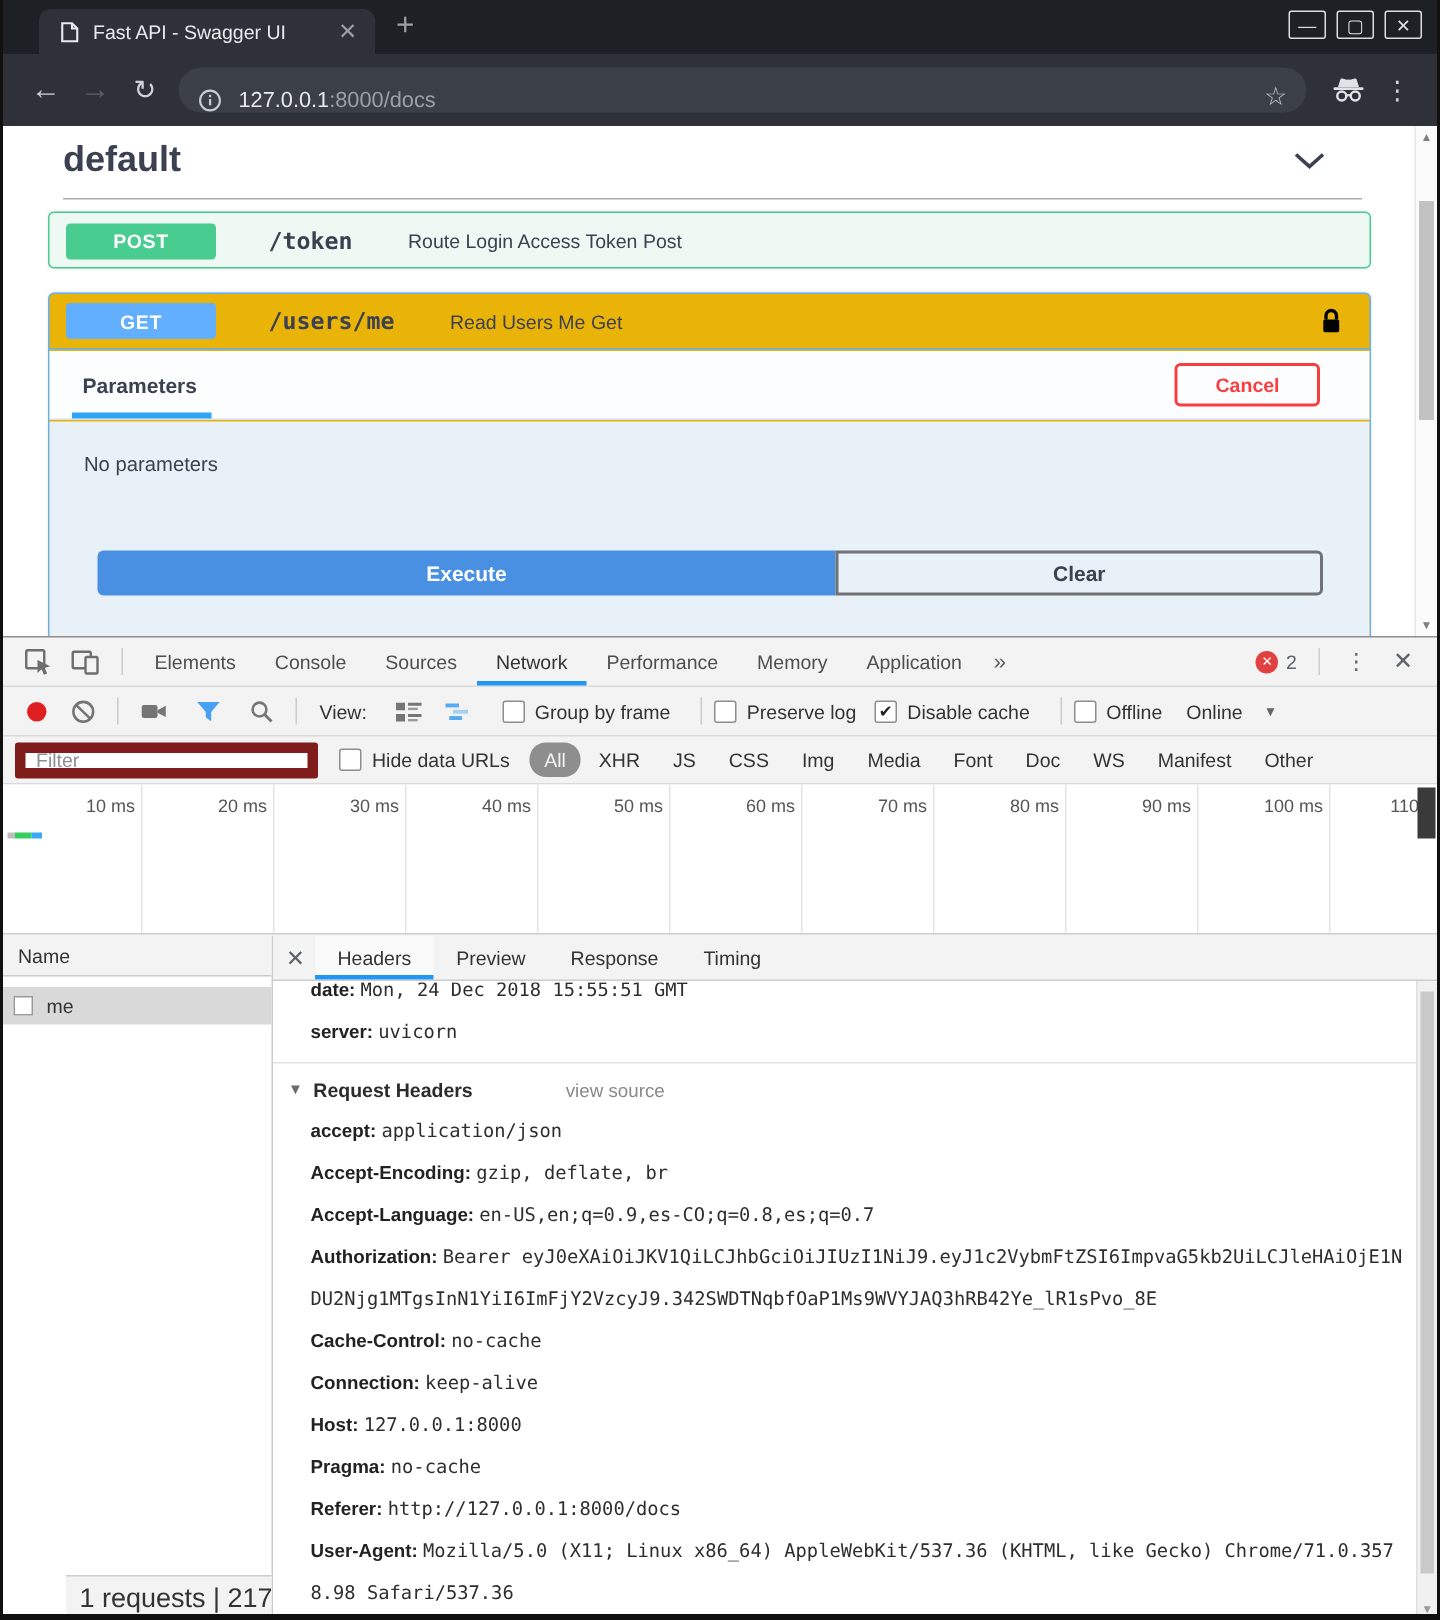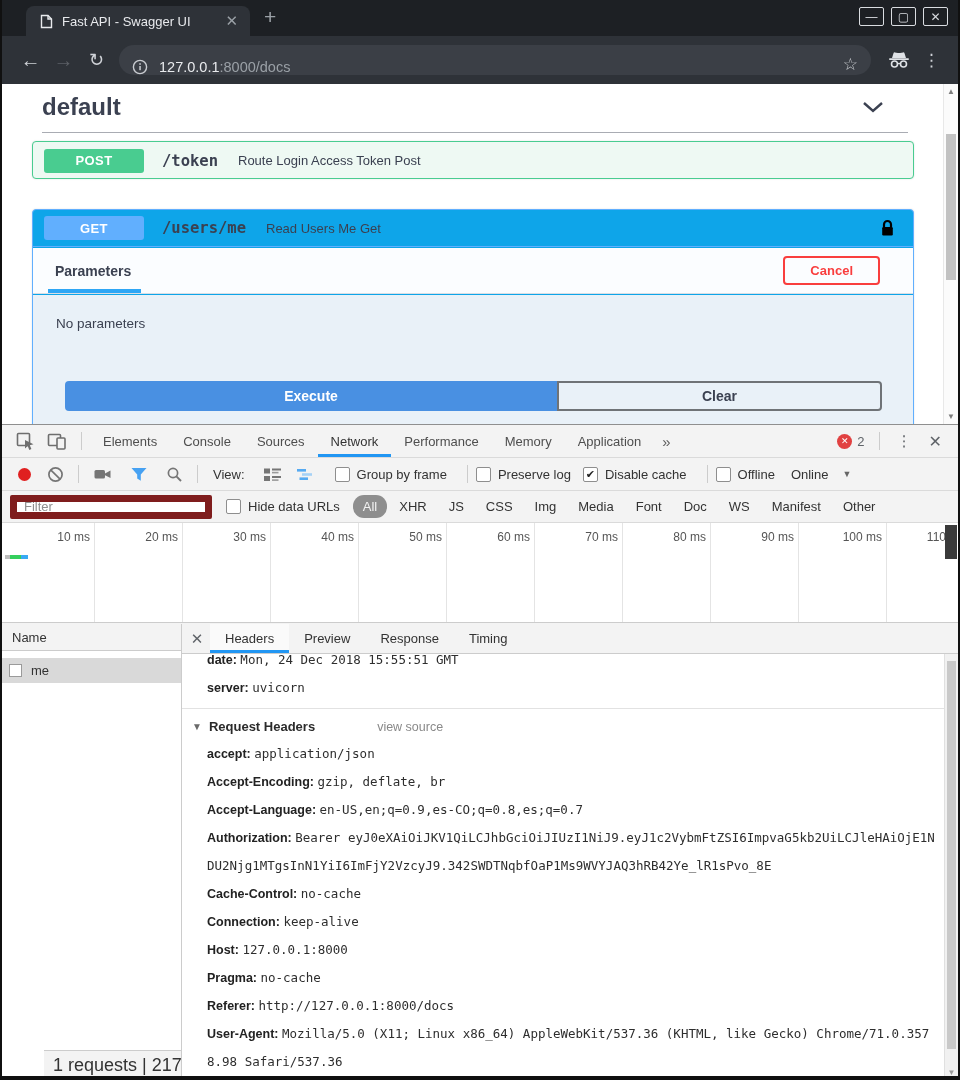--- a/index.html
+++ b/index.html
@@ -31,22 +31,22 @@
   .star-icon{margin-left:auto;color:#c7cace;font-size:17px;}
   .incog-icon{width:24px;height:18px;margin:0 6px;flex:none;}
   .kebab-icon{color:#cfd2d7;font-size:17px;padding:0 6px;letter-spacing:0;}
   
   .page{position:relative;height:340px;background:#fff;overflow:hidden;color:#3b4151;}
   .sw-head{position:absolute;top:9px;left:40px;font-size:24px;font-weight:bold;}
   .sw-chevron{position:absolute;top:17px;right:74px;}
   .sw-hr{position:absolute;top:48px;left:40px;right:50px;border-top:1px solid #a9acb3;}
   .opblock{position:absolute;left:30px;width:882px;border-radius:4px;}
   .opblock.post{top:57px;height:38px;border:1px solid var(--post-green);background:#eef9f3;box-shadow:0 0 2px rgba(0,0,0,.12);}
-  .opblock.get{top:125px;height:260px;border:1px solid var(--get-blue);background:#0ea5e9;box-shadow:0 0 2px rgba(0,0,0,.12);}
-  .op-summary{height:37px;display:flex;align-items:center;padding:0 11px;}
+  .opblock.get{top:111px;height:260px;border:1px solid var(--get-blue);background:#eab308;box-shadow:0 0 2px rgba(0,0,0,.12);}
+  .op-summary{height:37px;display:flex;align-items:center;padding:0 11px;gap:17px;}
   .opblock.get .op-summary{border-bottom:1px solid var(--get-blue);}
   .op-badge{width:100px;height:24px;border-radius:3px;color:#fff;font-weight:bold;font-size:13px;letter-spacing:.4px;
             display:flex;align-items:center;justify-content:center;flex:none;}
   .opblock.post .op-badge{background:var(--post-green);}
   .opblock.get .op-badge{background:var(--get-blue);}
   .op-path{font-family:"DejaVu Sans Mono",monospace;font-weight:bold;font-size:15.5px;margin-left:18px;}
   .op-desc{font-size:13px;margin-left:20px;}
   .op-lock{margin-left:auto;margin-right:7px;width:15px;height:18px;}
   .tab-header{position:absolute;top:38px;left:0;right:0;height:46px;background:#fbfdff;border-bottom:1px solid #d9dee4;
               display:flex;align-items:center;padding:0 22px;}

